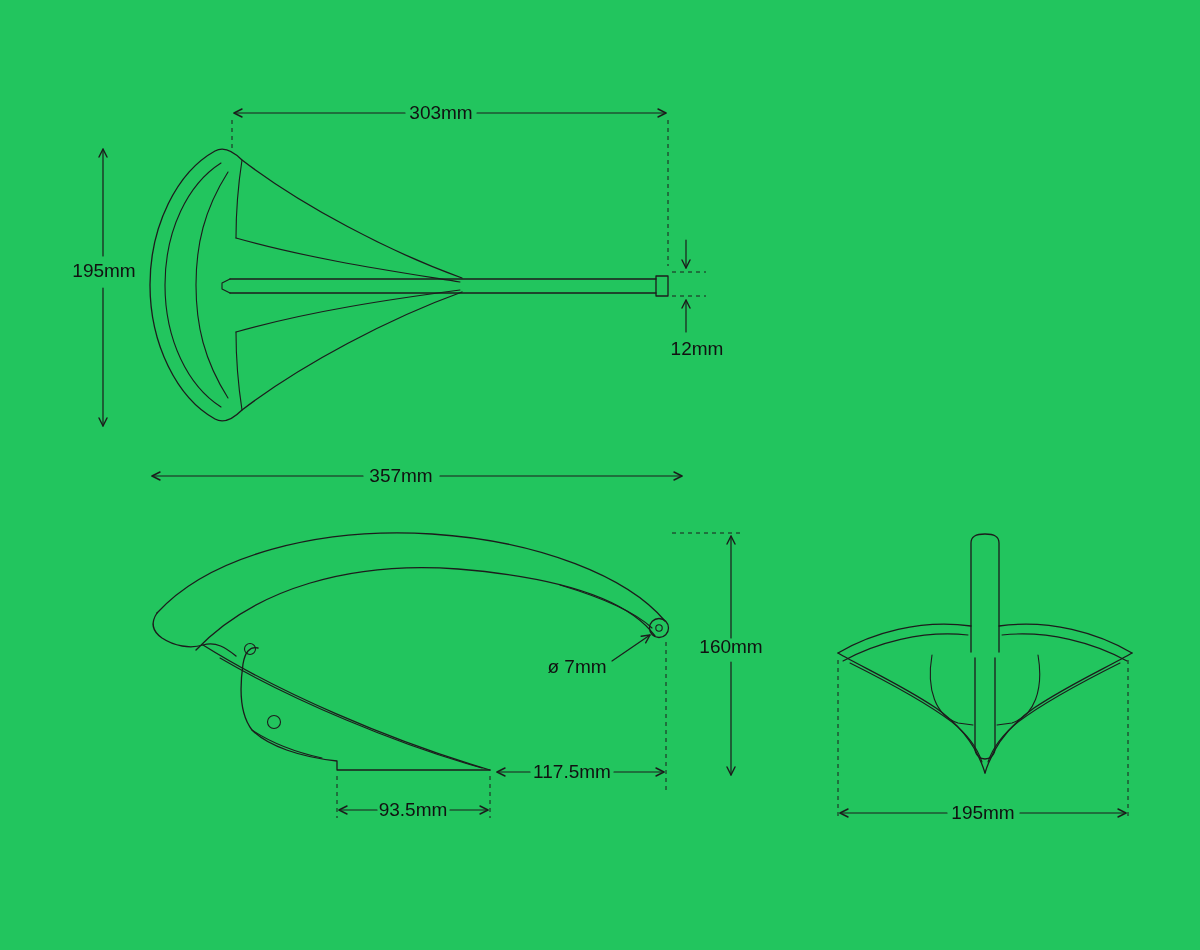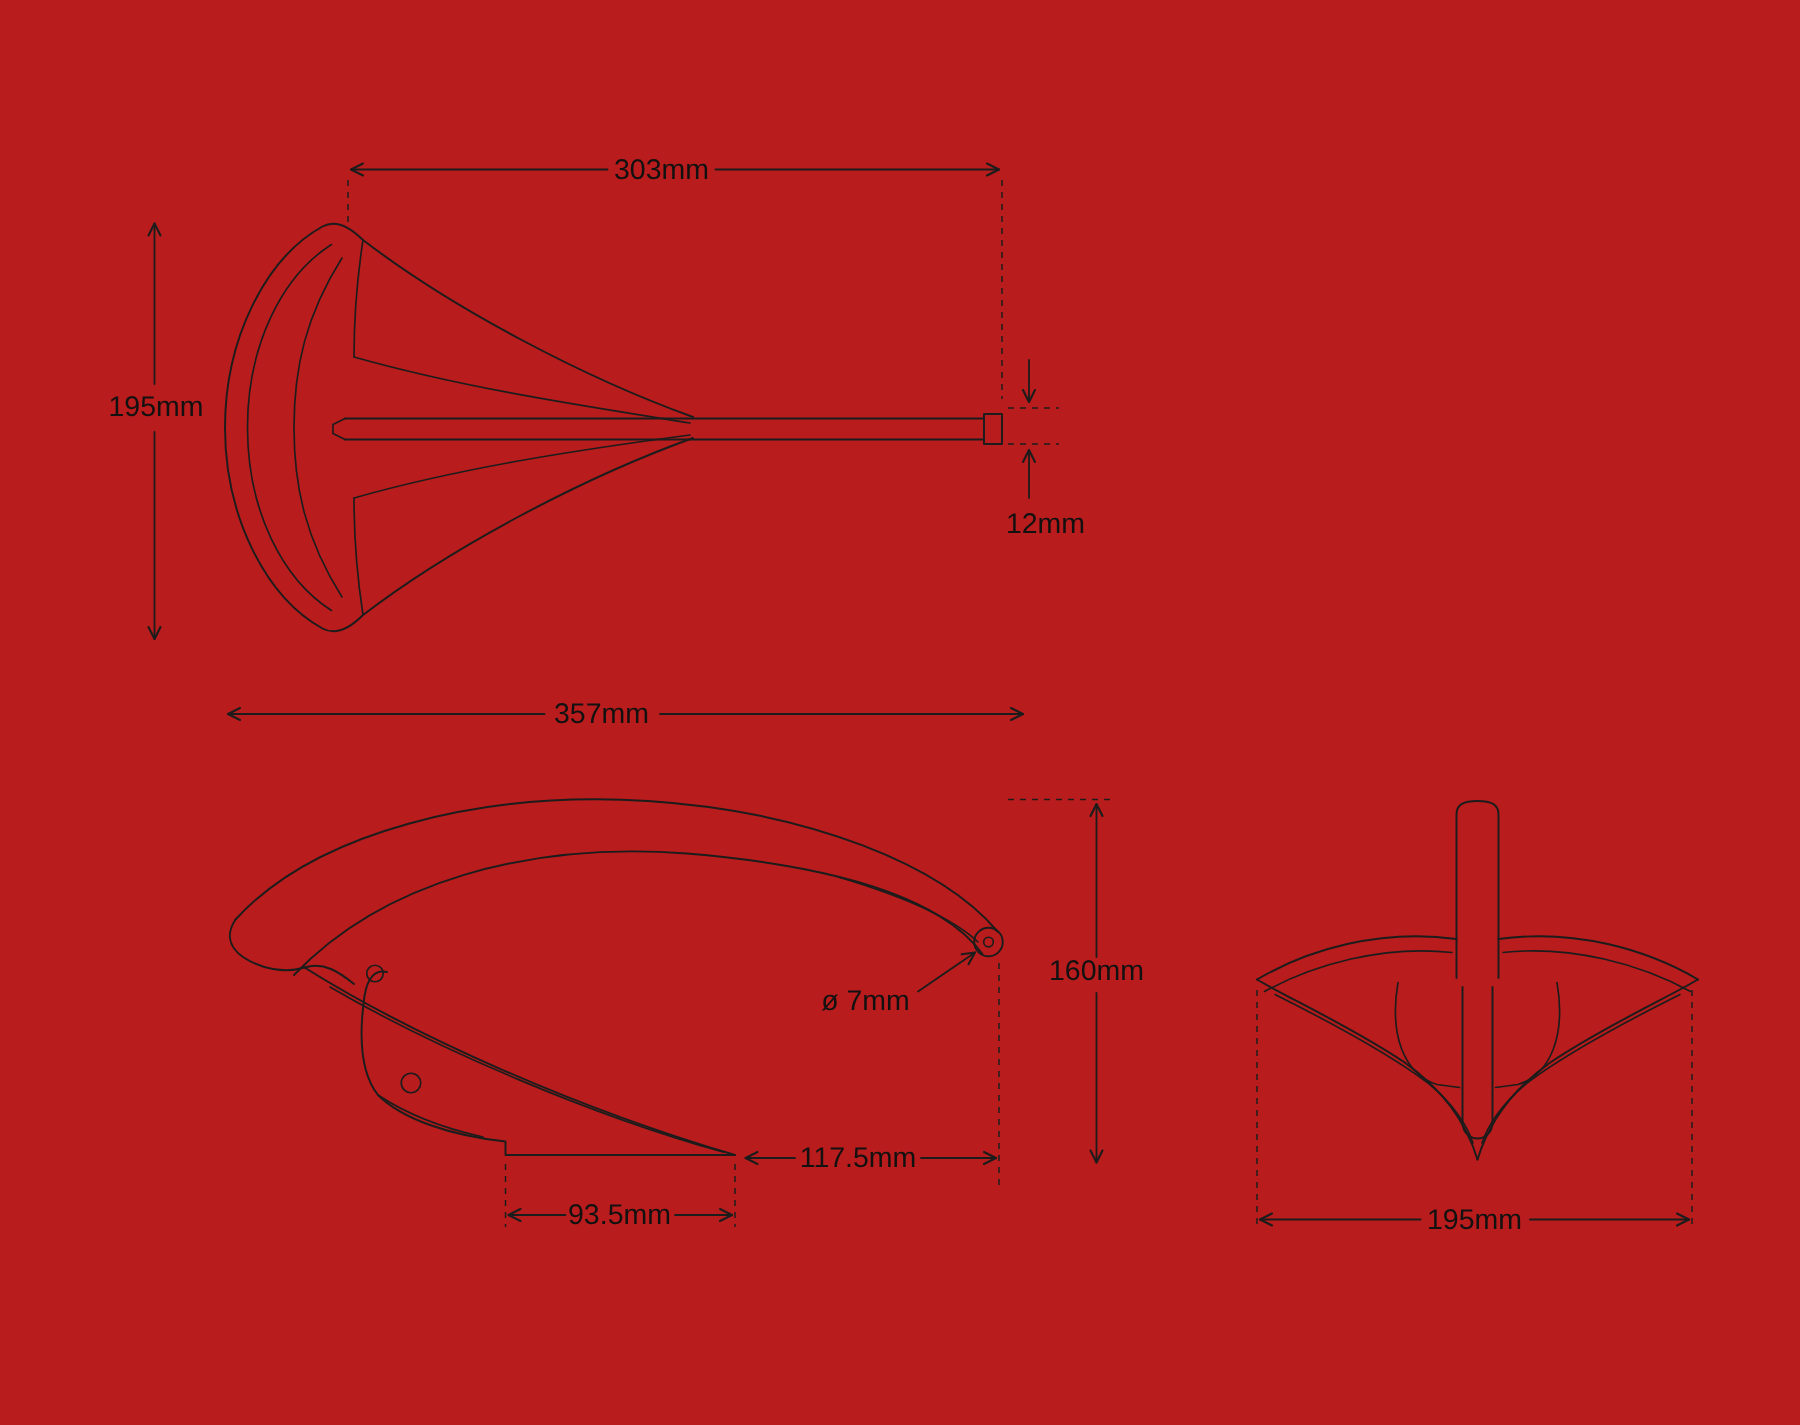--- a/index.html
+++ b/index.html
@@ -4,21 +4,21 @@
 <style>
   html, body {
     margin: 0;
     padding: 0;
     background: #ffffff;
   }
   .canvas {
     position: relative;
     width: 1200px;
     height: 950px;
-    background: #b91c1c;
+    background: #22c55e;
     font-family: "Liberation Sans", sans-serif;
   }
   svg { display: block; }
   .outline {
     fill: none;
     stroke: #1c1c1c;
     stroke-width: 1.3;
     stroke-linecap: round;
     stroke-linejoin: round;
   }

